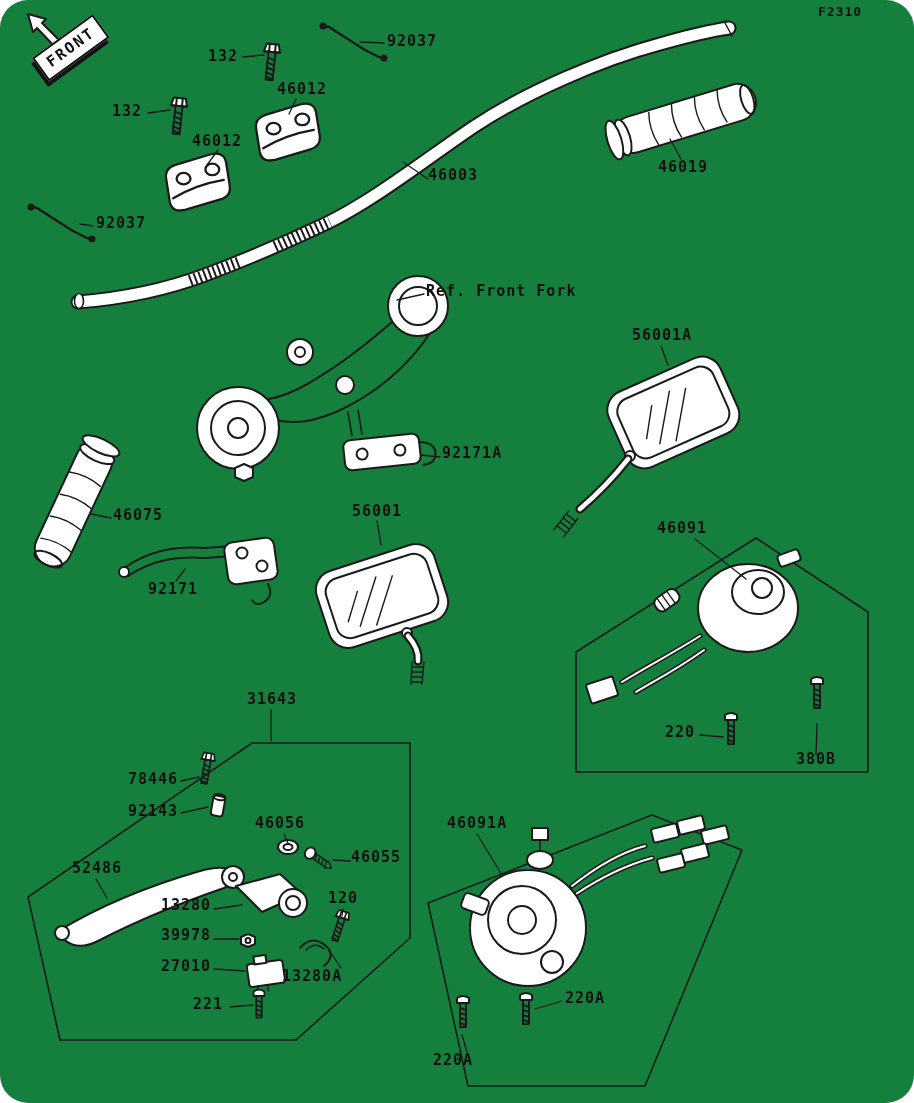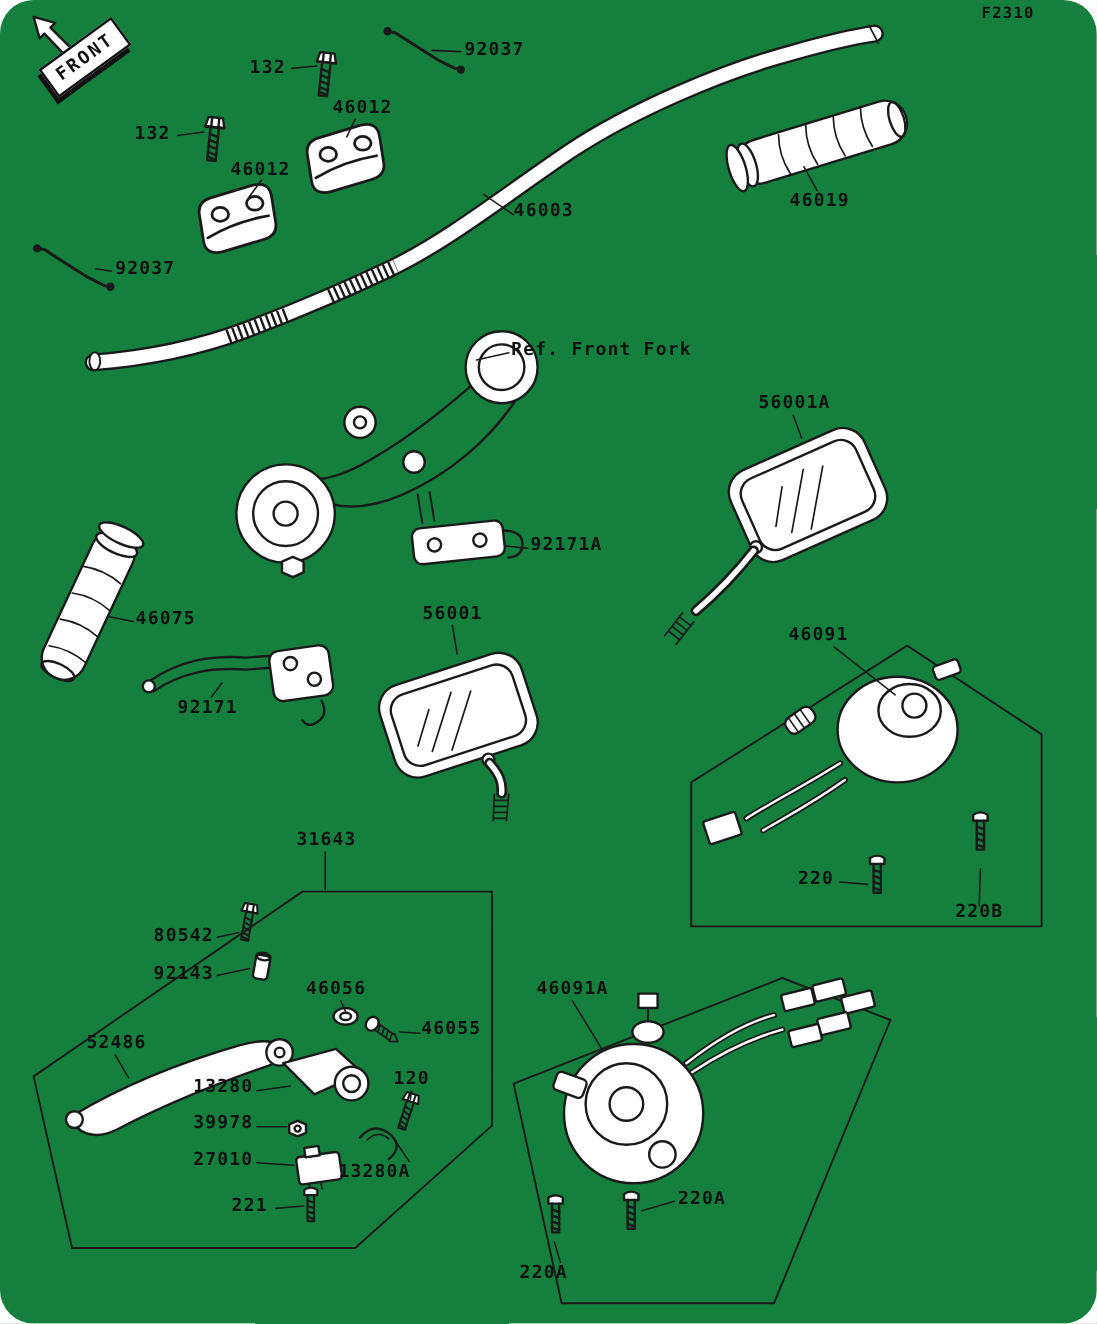--- a/index.html
+++ b/index.html
@@ -269,23 +269,23 @@
   <span class="lbl" style="left:658px;top:160px">46019</span>
   <span class="lbl" style="left:96px;top:216px">92037</span>
   <span class="lbl" style="left:426px;top:284px">Ref. Front Fork</span>
   <span class="lbl" style="left:632px;top:328px">56001A</span>
   <span class="lbl" style="left:442px;top:446px">92171A</span>
   <span class="lbl" style="left:113px;top:508px">46075</span>
   <span class="lbl" style="left:352px;top:504px">56001</span>
   <span class="lbl" style="left:148px;top:582px">92171</span>
   <span class="lbl" style="left:657px;top:521px">46091</span>
   <span class="lbl" style="left:665px;top:725px">220</span>
-  <span class="lbl" style="left:796px;top:752px">220B</span>
+  <span class="lbl" style="left:796px;top:752px">380B</span>
   <span class="lbl" style="left:247px;top:692px">31643</span>
-  <span class="lbl" style="left:128px;top:772px">80542</span>
+  <span class="lbl" style="left:128px;top:772px">78446</span>
   <span class="lbl" style="left:128px;top:804px">92143</span>
   <span class="lbl" style="left:255px;top:816px">46056</span>
   <span class="lbl" style="left:351px;top:850px">46055</span>
   <span class="lbl" style="left:72px;top:861px">52486</span>
   <span class="lbl" style="left:161px;top:898px">13280</span>
   <span class="lbl" style="left:328px;top:891px">120</span>
   <span class="lbl" style="left:161px;top:928px">39978</span>
   <span class="lbl" style="left:161px;top:959px">27010</span>
   <span class="lbl" style="left:282px;top:969px">13280A</span>
   <span class="lbl" style="left:193px;top:997px">221</span>

